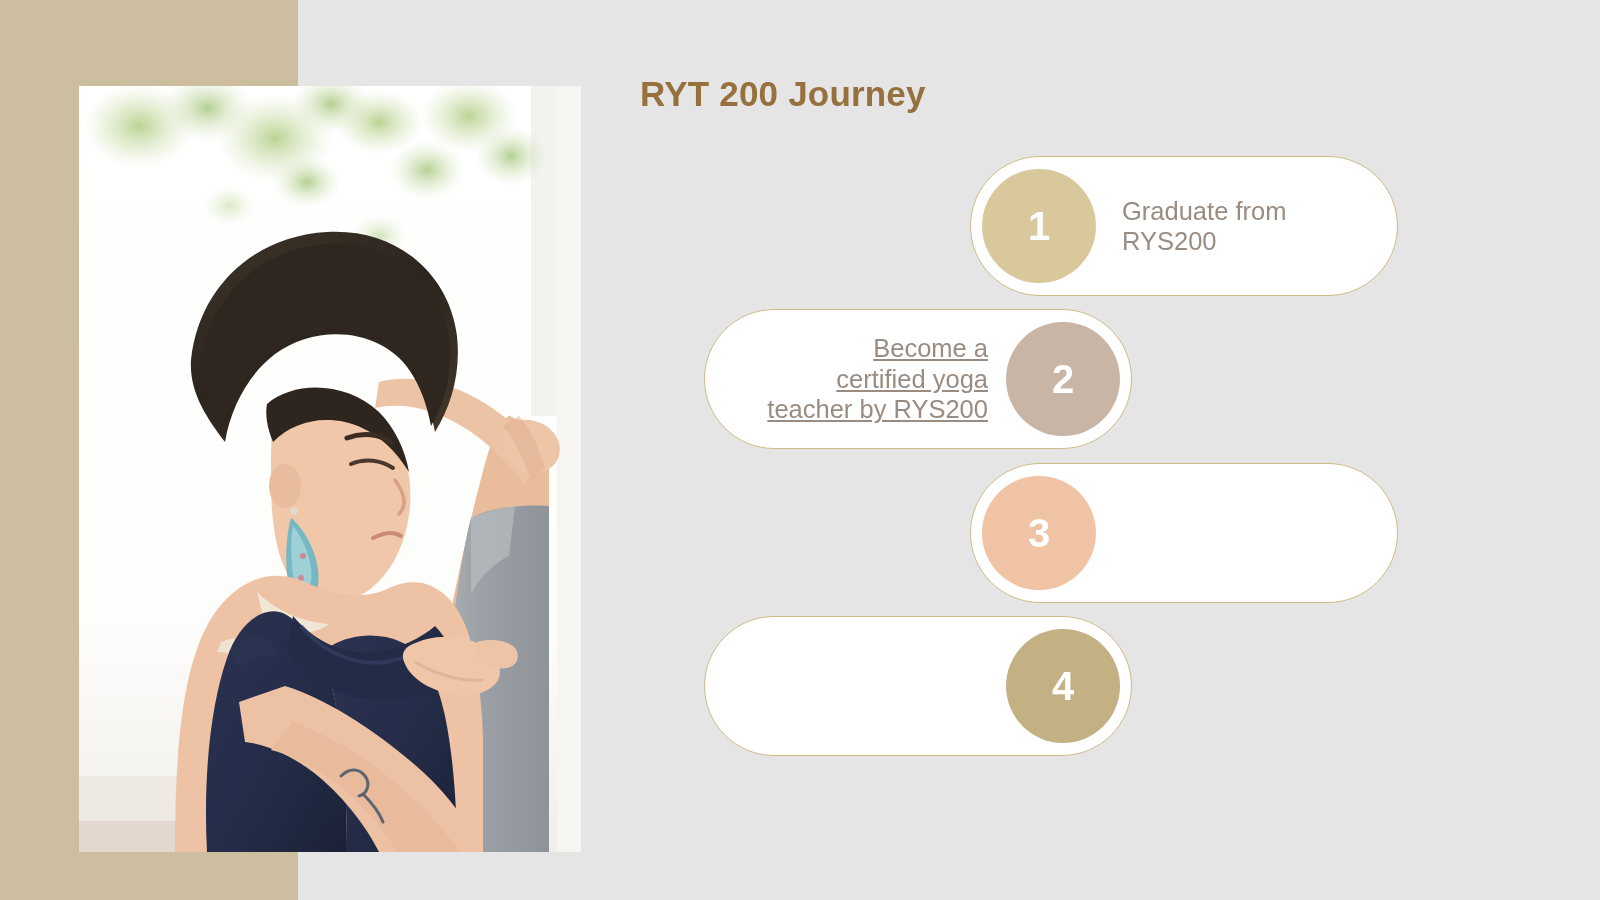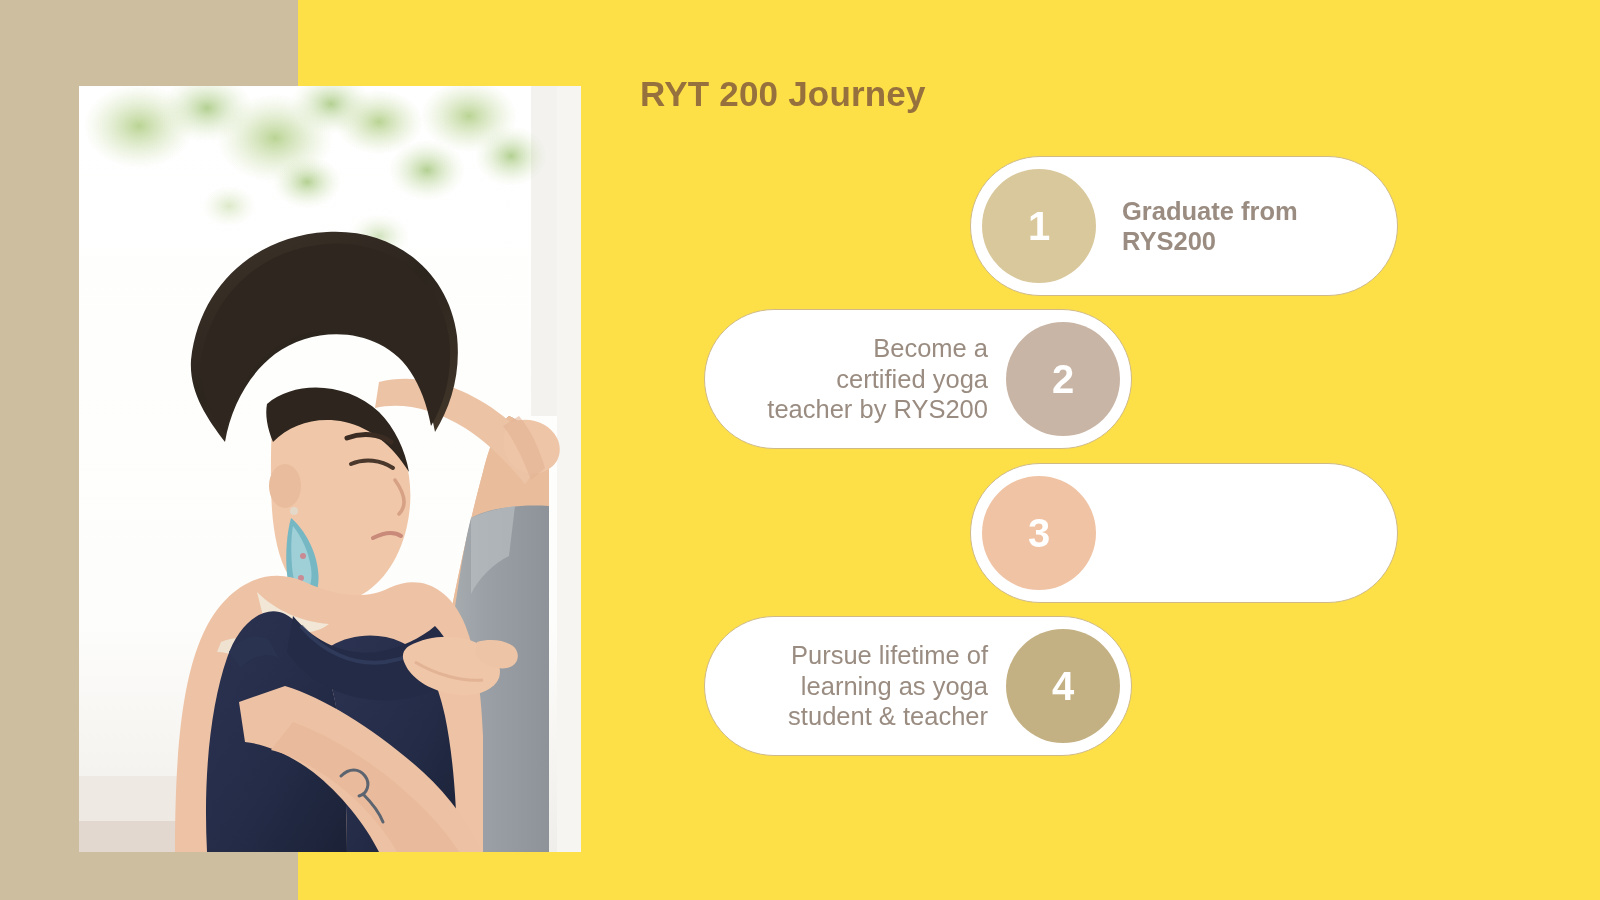--- a/index.html
+++ b/index.html
@@ -3,21 +3,21 @@
 <meta charset="utf-8">
 <style>
   html,body{margin:0;padding:0;}
   body{
     width:1600px;height:900px;
     background:#ffffff;
     font-family:"Liberation Sans", sans-serif;
     overflow:hidden;
     position:relative;
   }
-  .slide{position:absolute;inset:0;background:#fde047;overflow:hidden;}
+  .slide{position:absolute;inset:0;background:#e5e5e5;overflow:hidden;}
 
   
   .left-panel{
     position:absolute;left:0;top:0;width:298px;height:900px;
     background:#ccbe9e;
   }
 
   
   .photo{
     position:absolute;left:79px;top:86px;width:502px;height:766px;
@@ -55,22 +55,22 @@
   }
   .step.left .circle{margin:0 11px 0 0;}
 
   .step-label{
     flex:1;
     font-size:25.5px;line-height:1.19;
     color:#9a8c81;
     padding:0 22px 0 26px;
     white-space:pre-line;
   }
-  .step.right .step-label{text-align:left;font-weight:bold;}
-  .step.left .step-label{text-align:right;padding:0 18px 0 22px;}
+  .step.right .step-label{text-align:left;}
+  .step.left .step-label{text-align:right;padding:0 18px 0 22px;text-decoration:underline;}
 
   #s1{top:156px;}
   #s2{top:309px;}
   #s3{top:463px;}
   #s4{top:616px;}
 </style>
 </head>
 <body>
 
 <div class="slide">
@@ -220,19 +220,16 @@
 certified yoga
 teacher by RYS200</div>
     </div>
 
     <div class="step right" id="s3">
       <div class="circle" style="background:#f0c3a4">3</div>
     </div>
 
     <div class="step left" id="s4">
       <div class="circle" style="background:#c4b183">4</div>
-      <div class="step-label">Pursue lifetime of
-learning as yoga
-student &amp; teacher</div>
     </div>
 
   </div>
 </div>
 
 </body></html>

